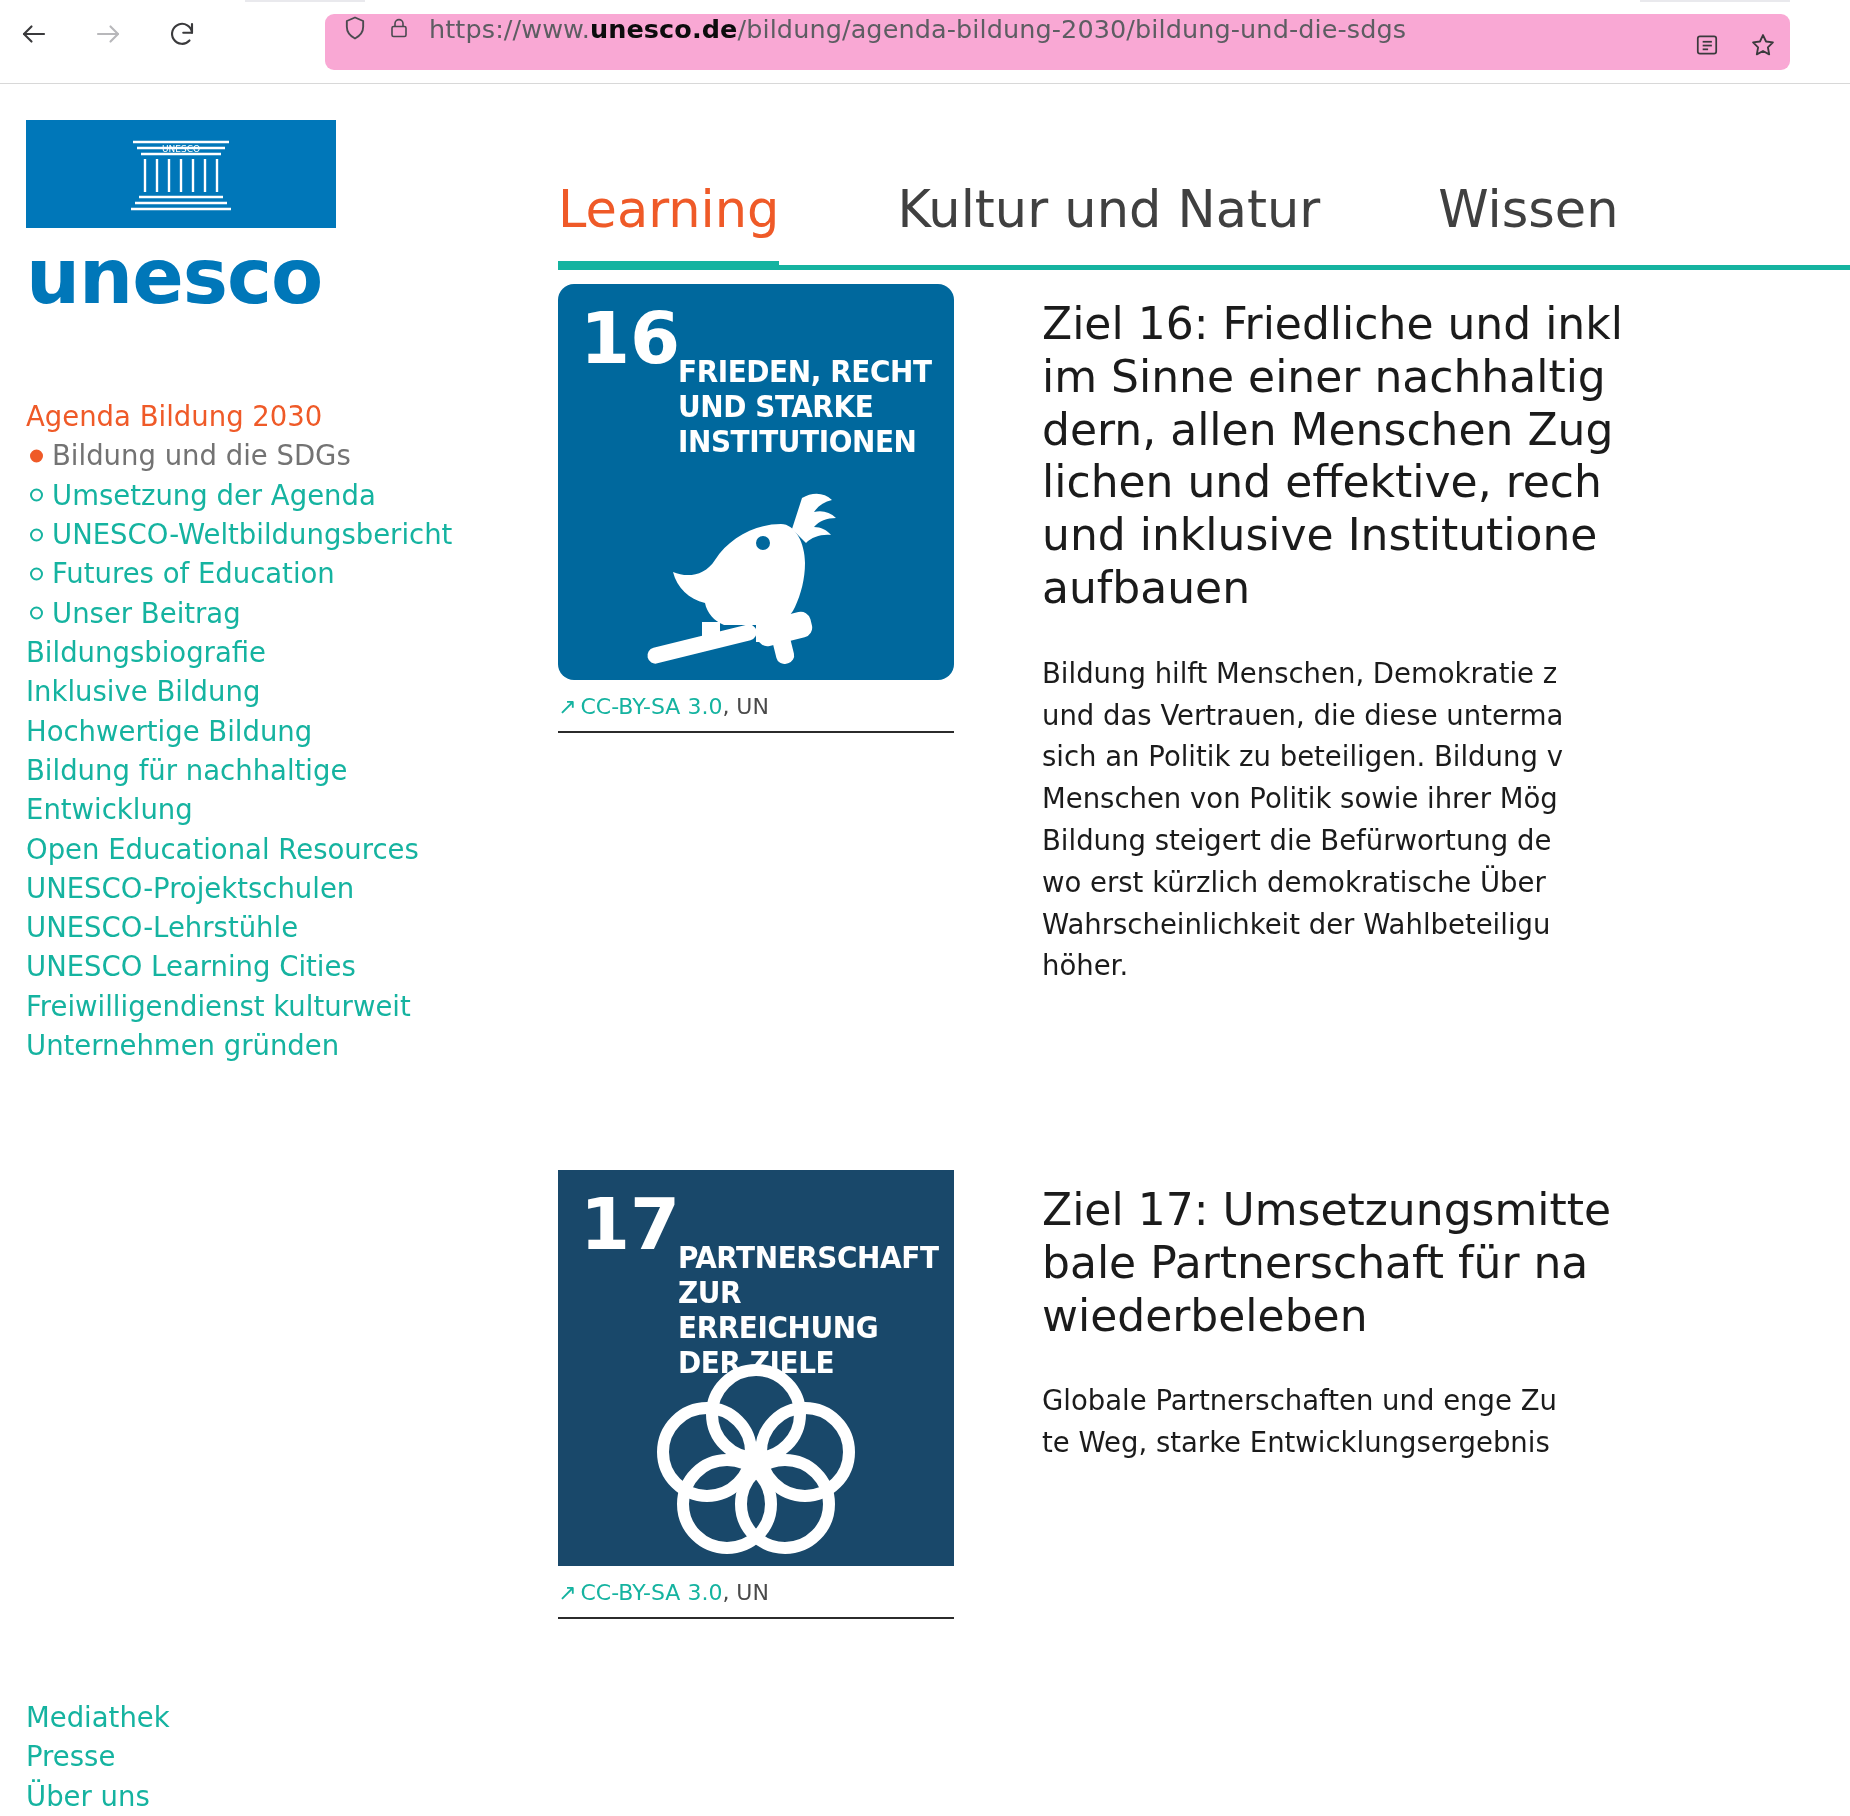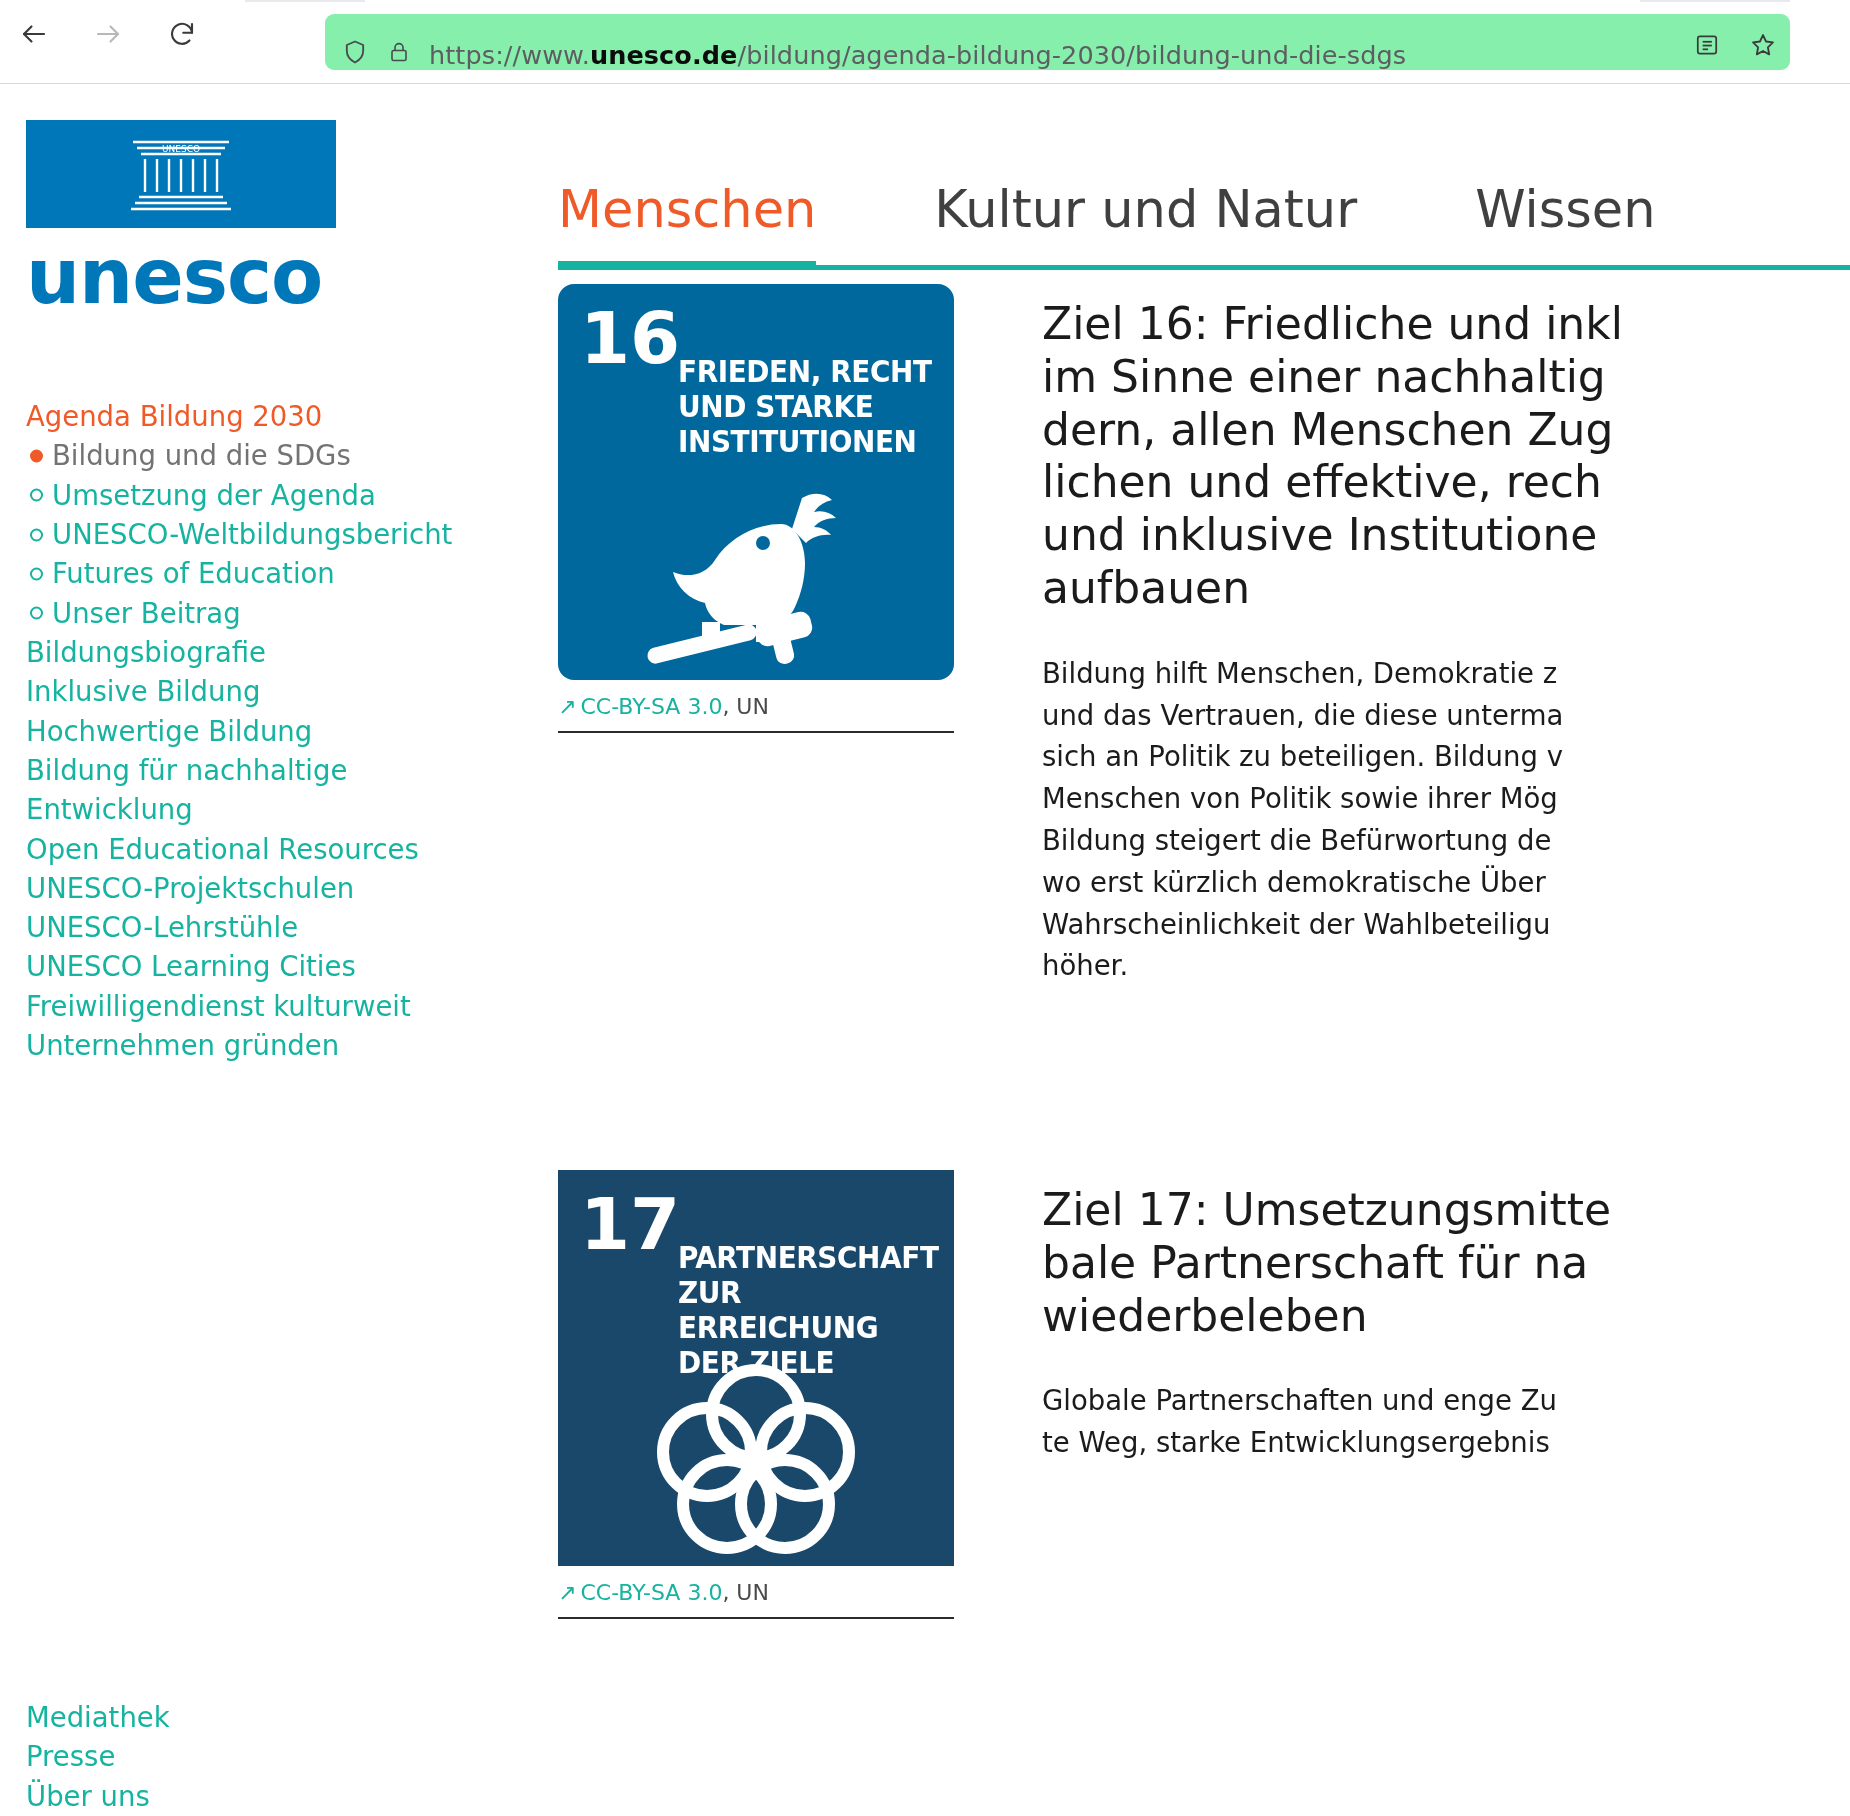--- a/index.html
+++ b/index.html
@@ -61,24 +61,24 @@
     cursor: default;
   }
   .nav-btn.disabled { color: #b8b8bb; }
 
   .urlbar {
     position: absolute;
     left: 325px;
     right: 60px;
     top: 14px;
     height: 56px;
-    background: #86efac;
+    background: #f9a8d4;
     border-radius: 9px;
     display: flex;
-    align-items: flex-end;
+    align-items: flex-start;
     padding: 0 16px;
   }
   .urlbar .shield-icon,
   .urlbar .lock-icon {
     flex: 0 0 auto;
     margin-right: 18px;
     color: #4a4a4f;
   }
   .url-text {
     font-size: 25.5px;
@@ -410,21 +410,21 @@
 
     <div class="footer-list">
       <div class="nav-item"><span>Mediathek</span></div>
       <div class="nav-item"><span>Presse</span></div>
       <div class="nav-item"><span>Über uns</span></div>
     </div>
   </aside>
 
   <main class="main">
     <nav class="topnav">
-      <div class="topnav-item active"><span>Menschen</span></div>
+      <div class="topnav-item active"><span>Learning</span></div>
       <div class="topnav-item"><span>Kultur und Natur</span></div>
       <div class="topnav-item"><span>Wissen</span></div>
     </nav>
     <div class="topnav-rule"></div>
 
     <div class="content">
 
       <section class="goal-row" style="height:790px">
         <div class="goal-media">
           <div class="sdg-tile sdg-16">

